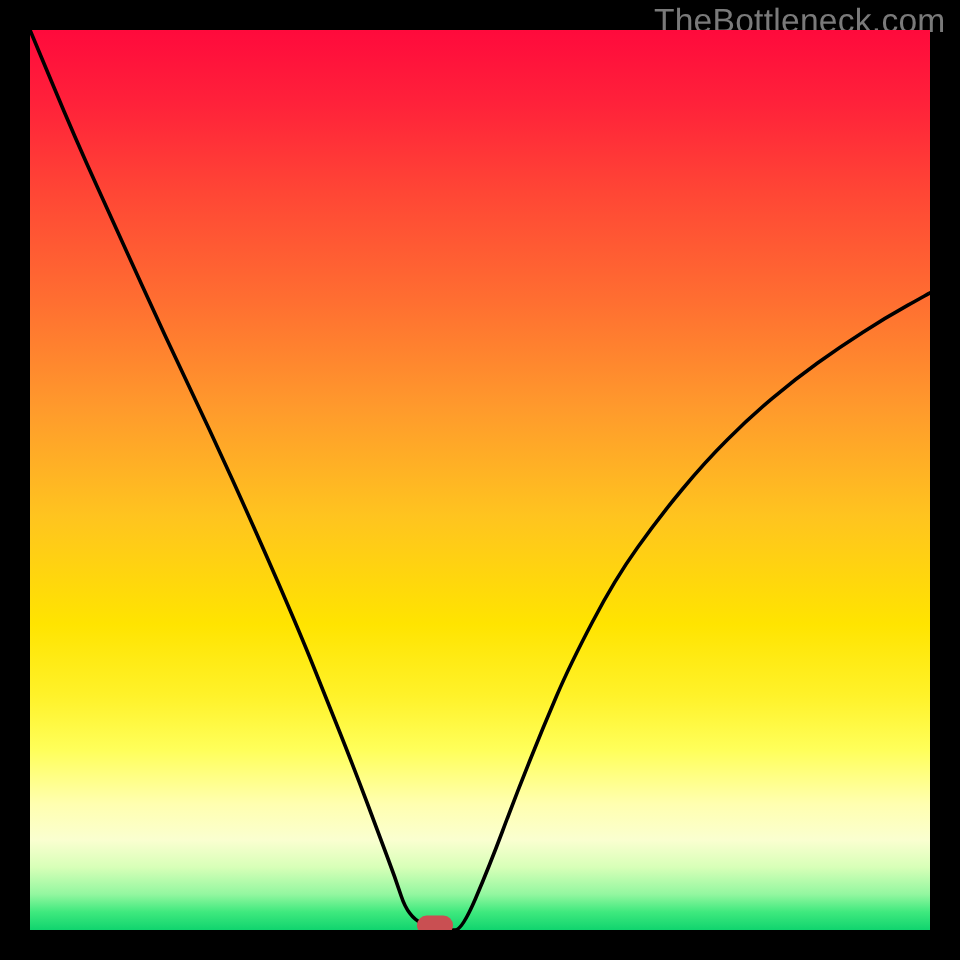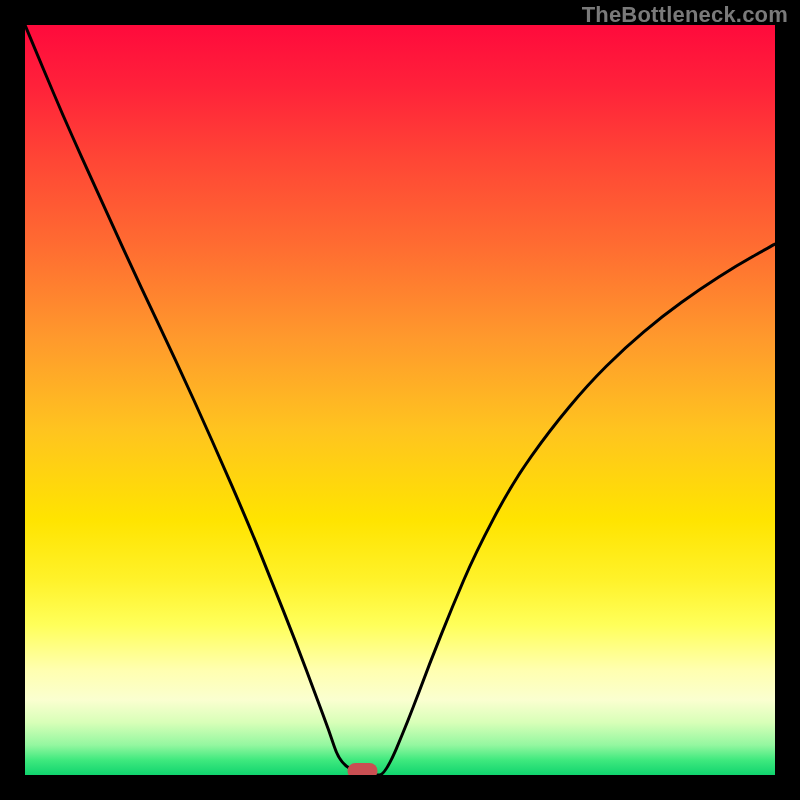--- a/index.html
+++ b/index.html
@@ -17,22 +17,22 @@
     left: 0;
     width: 800px;
     height: 800px;
     background: #000;
   }
   .watermark {
     position: absolute;
     top: 2px;
     right: 12px;
     color: #7a7a7a;
-    font-size: 22px;
-    font-weight: 700;
+    font-size: 28px;
+    font-weight: 400;
     letter-spacing: 0.2px;
   }
   .plot {
     position: absolute;
     left: 25px;
     top: 25px;
     width: 750px;
     height: 750px;
   }
   .gradient-bg {

